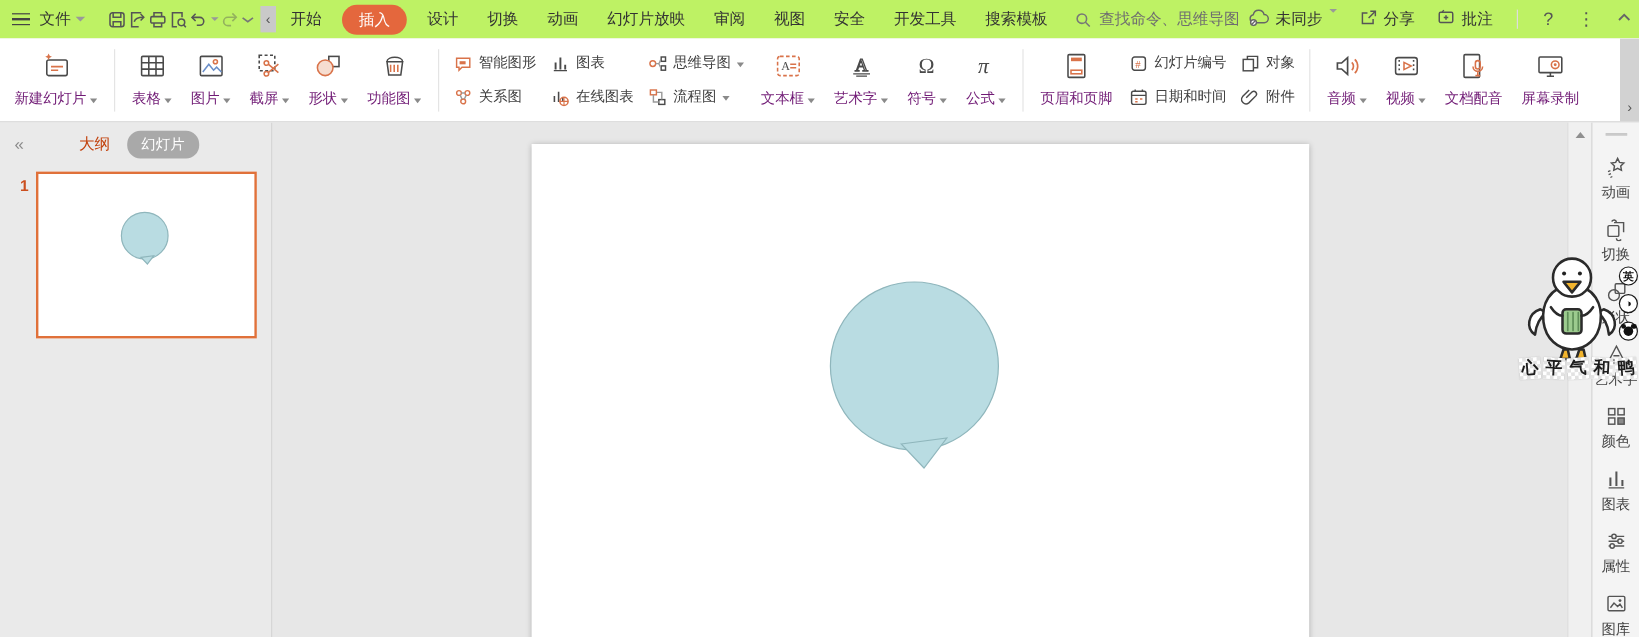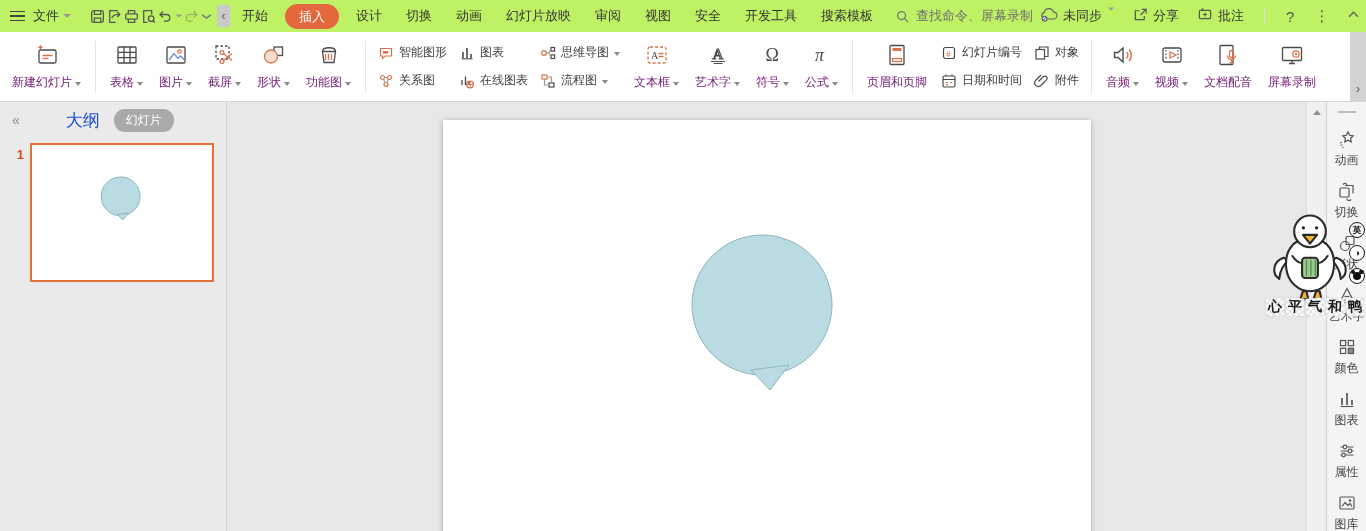--- a/index.html
+++ b/index.html
@@ -34,21 +34,21 @@
   .rcol { display:flex; flex-direction:column; gap:8px; padding:0 6px; flex:none; }
   .rsm { display:flex; align-items:center; gap:5px; font-size:12px; color:#404040; white-space:nowrap; height:20px; cursor:pointer; }
   .ric { display:inline-flex; align-items:center; justify-content:center; }
   .ribbon-expand { position:absolute; right:0; top:0; width:16px; height:70px; background:#d2d2d2; display:flex; align-items:flex-end; justify-content:center; padding-bottom:6px; color:#555; font-size:12px; cursor:pointer; }
 
   
   .content { display:flex; height:429px; }
   .lpanel { width:227px; background:#eaeaea; border-right:1px solid #d2d2d2; flex:none; }
   .lhead { height:36px; display:flex; align-items:center; padding:0 12px; color:#555; }
   .panel-collapse { font-size:14px; color:#8a8a8a; cursor:pointer; }
-  .ltab-outline { margin-left:46px; font-size:17px; color:#1d4ed8; cursor:pointer; }
+  .ltab-outline { margin-left:46px; font-size:13px; color:#c2410c; cursor:pointer; }
   .ltab-slides { margin-left:14px; font-size:12px; color:#fff; background:#a9a9a9; border-radius:11px; padding:3px 12px; cursor:pointer; }
   .thumb-row { display:flex; margin-top:5px; }
   .tnum { width:30px; text-align:right; padding:4px 6px 0 0; color:#cb4e1e; font-weight:bold; font-size:13px; }
   .thumb { width:184px; height:139px; background:#fff; border:2px solid #e0713a; cursor:pointer; }
   .thumb svg, .slide svg { display:block; }
 
   .workspace { flex:1; position:relative; background:#e7e7e7; }
   .slide { position:absolute; left:216px; top:18px; width:648px; height:486px; background:#fff; box-shadow:0 1px 5px rgba(0,0,0,.28); }
 
   .vscroll { width:20px; background:#f0f0f0; border-left:1px solid #dcdcdc; flex:none; position:relative; }
@@ -149,21 +149,21 @@
     <span class="tab">安全</span>
     <span class="tab">开发工具</span>
     <span class="tab">搜索模板</span>
   </div>
 
   <span class="searchbox">
     <svg width="15" height="15" viewBox="0 0 16 16" fill="none" stroke="#777" stroke-width="1.4">
         <circle cx="7" cy="7" r="4.2"></circle>
         <path d="M10.2 10.2L14 14"></path>
       </svg>
-    <span>查找命令、屏幕录制</span>
+    <span>查找命令、思维导图</span>
   </span>
 
   <div class="mb-right">
     <span class="mb-item">
       <svg width="18" height="15" viewBox="0 0 18 15" fill="none" stroke="#666" stroke-width="1.2">
           <path d="M5 12a3.4 3.4 0 0 1-.6-6.7 4.6 4.6 0 0 1 9-.2A3 3 0 0 1 13.5 12z"></path>
           <circle cx="4.6" cy="11.8" r="2.4" fill="#fff"></circle>
           <path d="M3.3 13.2l2.6-2.8"></path>
         </svg>
       <span>未同步</span>

